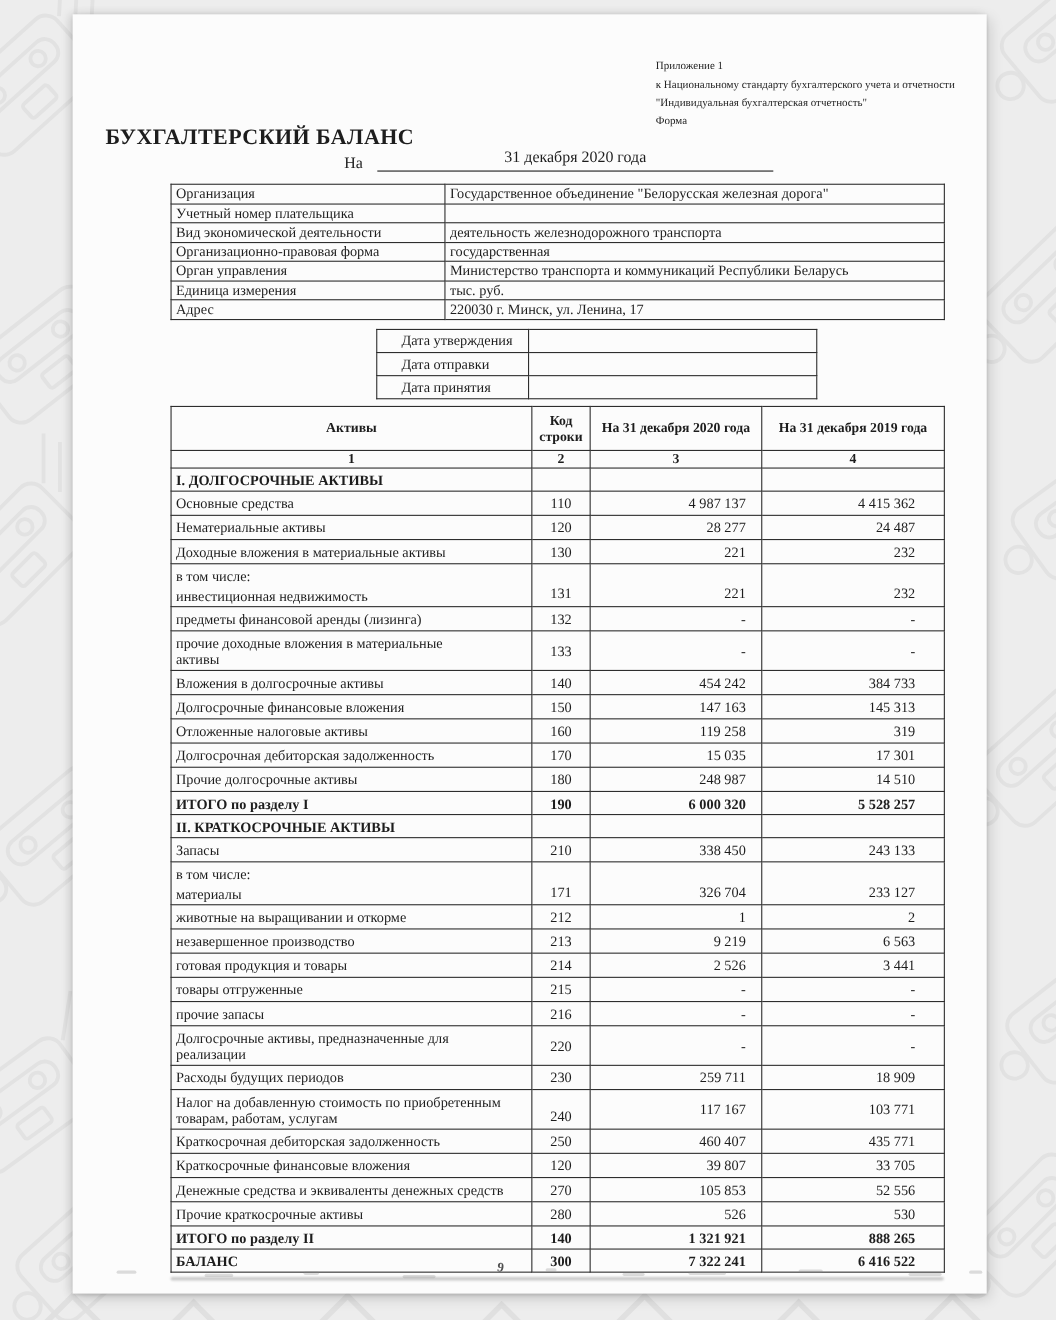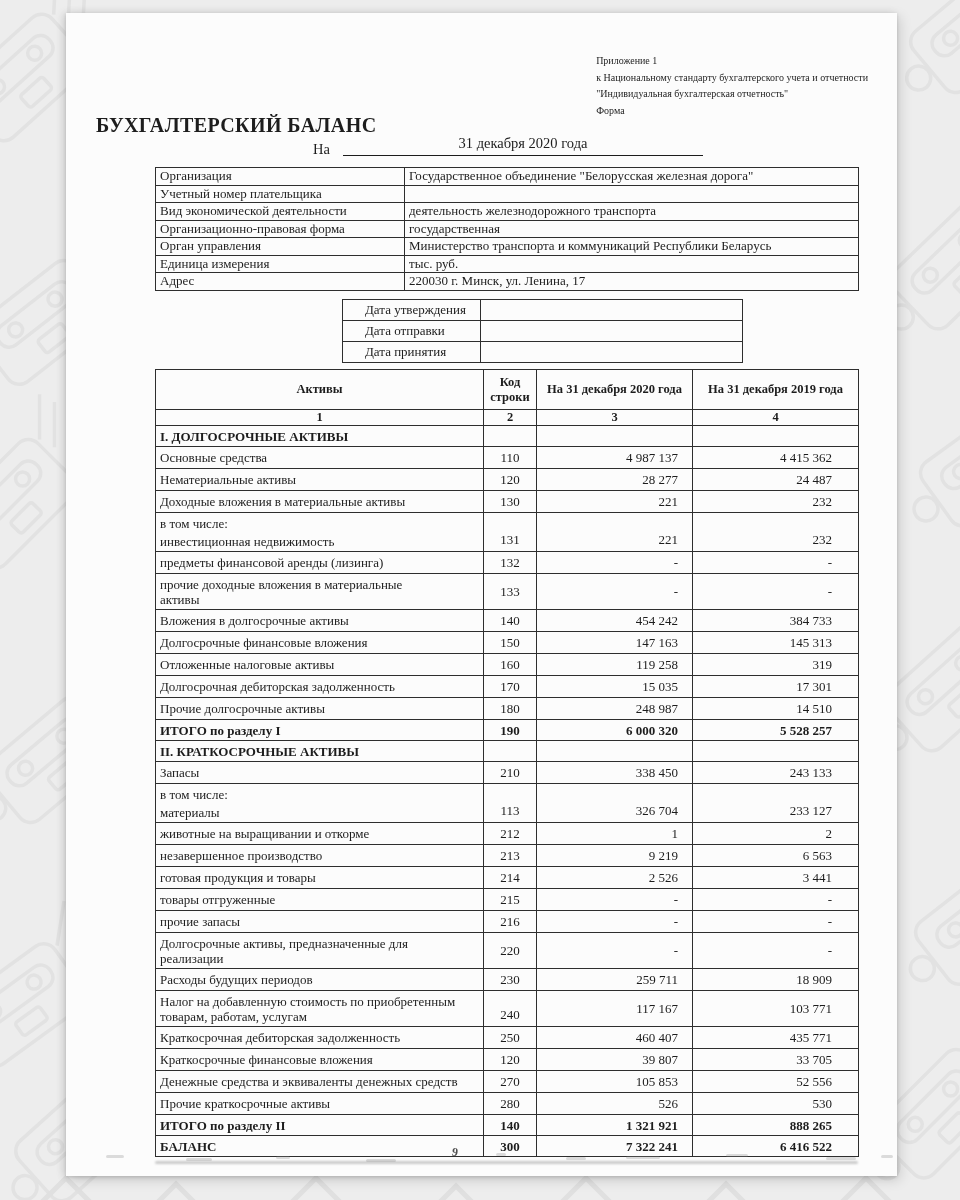--- a/index.html
+++ b/index.html
@@ -294,21 +294,21 @@
             <td class="c-num c-num4"></td>
           </tr>
           <tr class="r-item">
             <td class="c-label"><div>Запасы</div></td>
             <td class="c-code">210</td>
             <td class="c-num">338 450</td>
             <td class="c-num c-num4">243 133</td>
           </tr>
           <tr class="r-sub">
             <td class="c-label indent"><div class="prefix">в том числе:</div><div>материалы</div></td>
-            <td class="c-code vbottom">113</td>
+            <td class="c-code vbottom">171</td>
             <td class="c-num vbottom">326 704</td>
             <td class="c-num c-num4 vbottom">233 127</td>
           </tr>
           <tr class="r-sub">
             <td class="c-label indent"><div>животные на выращивании и откорме</div></td>
             <td class="c-code">212</td>
             <td class="c-num">1</td>
             <td class="c-num c-num4">2</td>
           </tr>
           <tr class="r-sub">

